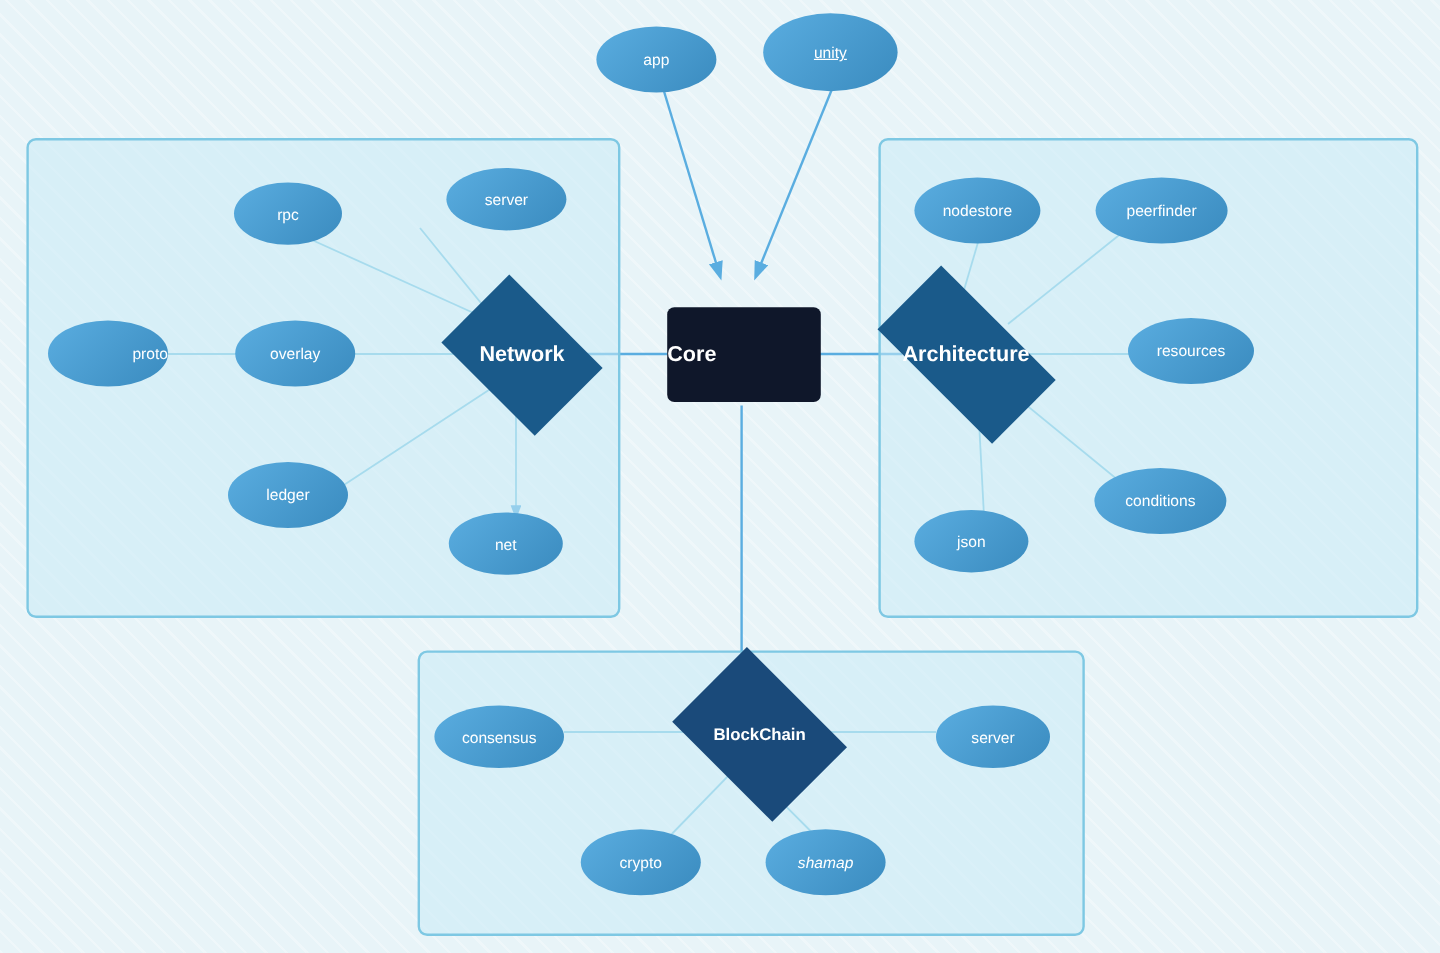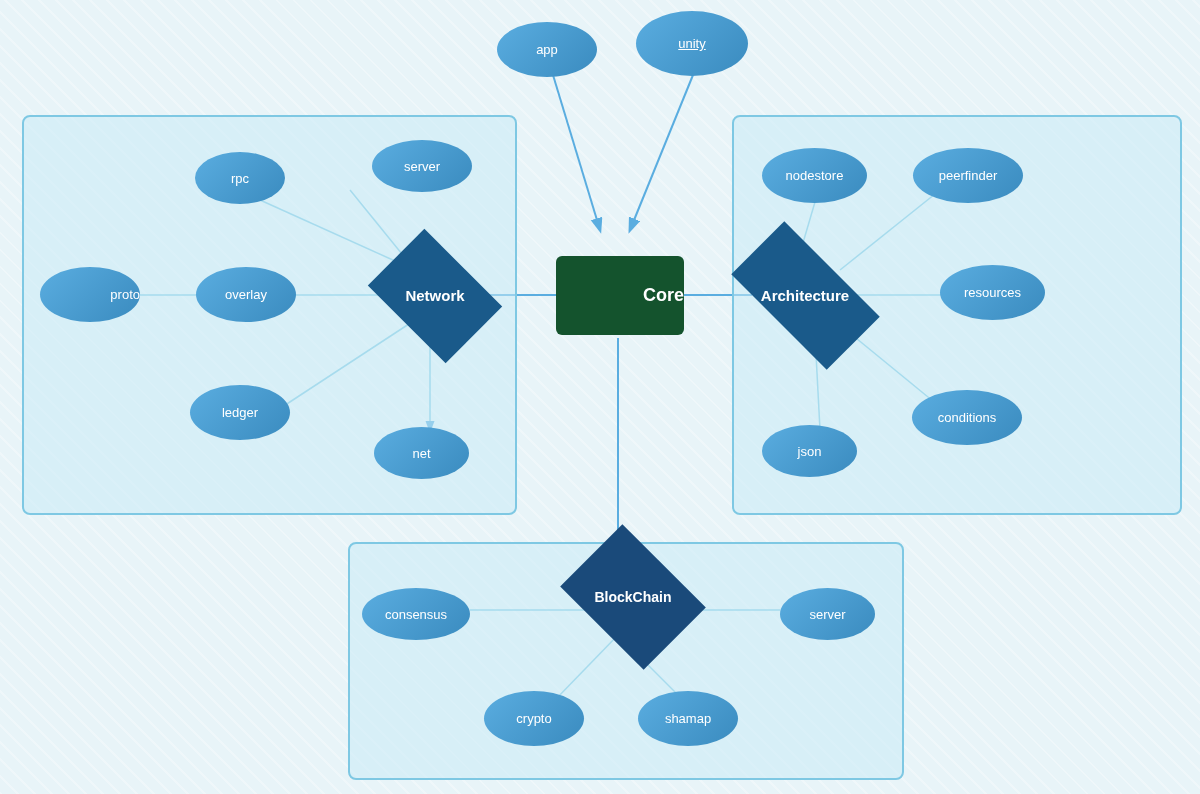--- a/index.html
+++ b/index.html
@@ -58,32 +58,32 @@
       width: 110px;
       height: 80px;
       background: #1a5a8a;
       transform: rotate(45deg);
       position: absolute;
     }
 
     .node-diamond .diamond-label {
       position: relative;
       color: white;
-      font-size: 15px;
+      font-size: 18px;
       font-weight: bold;
       z-index: 2;
     }
 
     .node-rect {
       position: absolute;
-      background: #14532d;
+      background: #0f172a;
       border-radius: 6px;
       display: flex;
       align-items: center;
-      justify-content: flex-end;
+      justify-content: flex-start;
       color: white;
       font-size: 18px;
       font-weight: bold;
     }
   </style>
 </head>
 <body>
 
 <svg class="connections" xmlns="http://www.w3.org/2000/svg">
 
@@ -193,32 +193,32 @@
   <span>conditions</span>
 </div>
 
 <div class="node-ellipse" style="left:762px; top:425px; width:95px; height:52px;text-align:center;">
   <span>json</span>
 </div>
 
 <div class="box" style="left:348px; top:542px; width:556px; height:238px;">
 </div>
 
-<div class="node-diamond" style="left:558px; top:552px; width:150px; height:90px;">
+<div class="node-diamond" style="left:558px; top:567px; width:150px; height:90px;">
   <div class="diamond-shape" style="width:118px; height:88px; background:#1a4a7a;"></div>
   <span class="diamond-label" style="font-size:14px;">BlockChain</span>
 </div>
 
 <div class="node-ellipse" style="left:362px; top:588px; width:108px; height:52px;">
   <span>consensus</span>
 </div>
 
 <div class="node-ellipse" style="left:780px; top:588px; width:95px; height:52px;">
   <span>server</span>
 </div>
 
 <div class="node-ellipse" style="left:484px; top:691px; width:100px; height:55px;">
   <span>crypto</span>
 </div>
 
-<div class="node-ellipse" style="left:638px; top:691px; width:100px; height:55px;">
+<div class="node-ellipse" style="left:638px; top:691px; width:100px; height:55px;font-style:italic;">
   <span>shamap</span>
 </div>
 
 </body></html>

